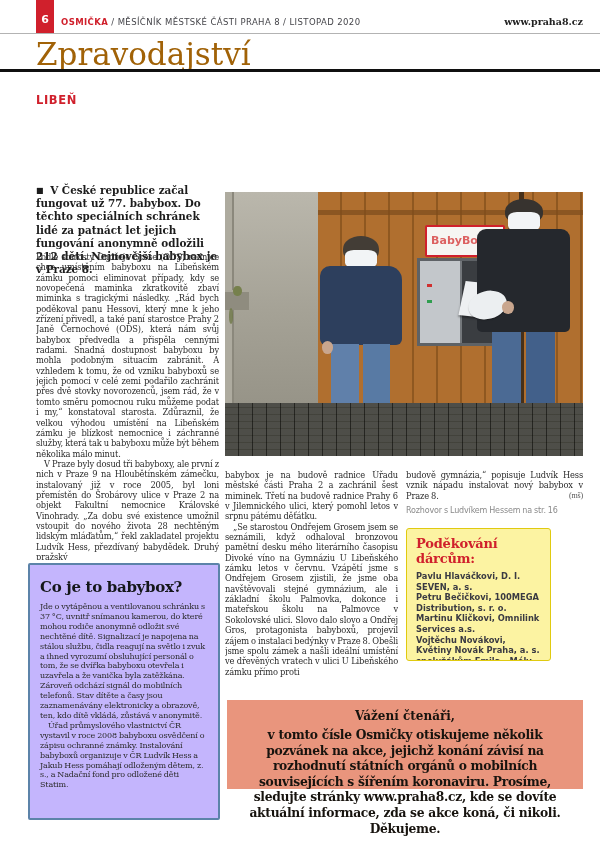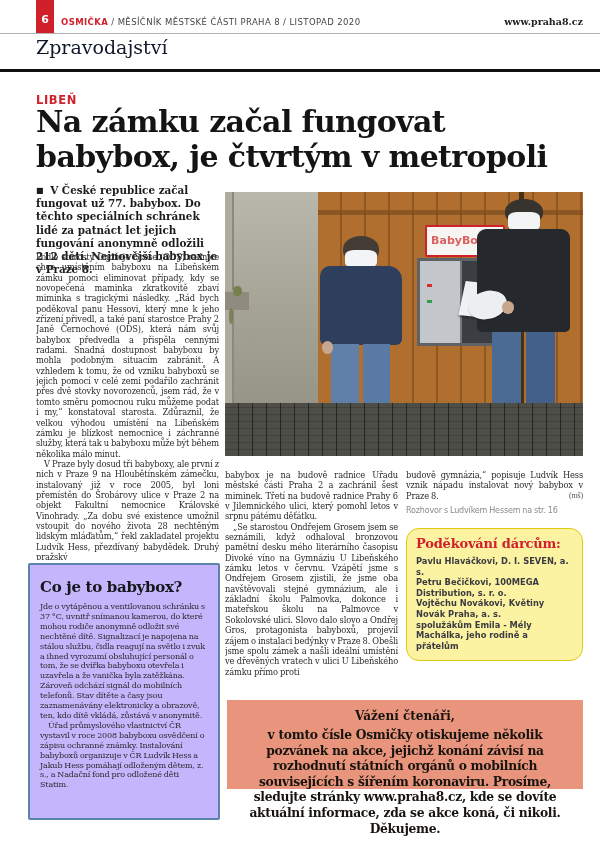--- a/index.html
+++ b/index.html
@@ -9,21 +9,21 @@
   
   .pagenum-box{position:absolute;left:36px;top:0;width:18px;height:33px;background:#d0202c;
                display:flex;align-items:flex-end;justify-content:center;}
   .pagenum-box span{color:#fff;font-size:11px;font-weight:bold;padding-bottom:7px;}
   .masthead{position:absolute;left:61px;top:17px;font-size:8.5px;letter-spacing:.4px;color:#45454a;white-space:nowrap;}
   .masthead .brand{color:#d0202c;font-weight:bold;}
   .website{position:absolute;right:17px;top:16px;font-size:9.5px;font-weight:bold;color:#222;
            font-family:"DejaVu Serif",serif;}
   .rule-thin{position:absolute;left:0;top:33px;width:600px;height:1px;background:#b3b3b3;}
   .section-title{position:absolute;left:36px;top:36px;font-family:"DejaVu Serif",serif;
-                 font-size:19px;color:#0f172a;}
+                 font-size:31px;color:#a16207;}
   .rule-thick{position:absolute;left:0;top:69px;width:600px;height:3px;background:#101010;}
 
   
   .kicker{position:absolute;left:36px;top:93px;color:#d0202c;font-weight:bold;font-size:11.5px;letter-spacing:.6px;}
   .headline{position:absolute;left:36px;top:104px;width:560px;font-family:"DejaVu Serif",serif;
             font-weight:bold;font-size:30px;line-height:35px;color:#141414;letter-spacing:-.6px;}
   .lead{position:absolute;left:36px;top:184px;width:186px;font-family:"DejaVu Serif",serif;
         font-weight:bold;font-size:10.4px;line-height:13.2px;color:#1c1c1c;}
   .lead .sq{font-size:8px;vertical-align:1px;margin-right:3px;}
 
@@ -81,22 +81,22 @@
   .caption .credit{color:#9a9a9a;white-space:nowrap;margin-left:8px;}
 
   
   .infobox{position:absolute;left:28px;top:563px;width:192px;height:257px;box-sizing:border-box;
            background:#c4b5fd;border:2px solid #5c83a9;border-radius:2px;padding:11px 10px;overflow:hidden;}
   .infobox h2{margin:2px 0 6px 0;font-family:"DejaVu Serif",serif;font-size:15px;color:#15171a;letter-spacing:-.3px;}
   .infobox .bodytext{font-size:8px;line-height:9.9px;text-align:left;}
   .infobox .bodytext p + p{margin-top:0;}
 
   
-  .donors{position:absolute;left:406px;top:528px;width:177px;height:133px;box-sizing:border-box;
-          background:#fcf3a2;border:1.5px solid #e0ca10;border-radius:13px;padding:7px 9px;overflow:hidden;}
+  .donors{position:absolute;left:406px;top:528px;width:145px;height:133px;box-sizing:border-box;
+          background:#fcf3a2;border:1.5px solid #e0ca10;border-radius:3px;padding:7px 9px;overflow:hidden;}
   .donors h2{margin:0 0 5px 0;font-family:"DejaVu Serif",serif;font-size:13px;color:#d0202c;letter-spacing:-.2px;}
   .donors .line{font-size:8.3px;line-height:10.6px;font-weight:bold;color:#3a3a42;}
 
   
   .notice{position:absolute;left:227px;top:700px;width:356px;height:89px;box-sizing:border-box;
           background:#e9957d;padding:9px 12px;text-align:center;font-family:"DejaVu Serif",serif;color:#17130e;}
   .notice h2{margin:0 0 4px 0;font-size:12px;font-weight:bold;}
   .notice .nbody{font-size:12.3px;line-height:15.6px;font-weight:bold;letter-spacing:-.3px;}
 </style>
 </head>
@@ -109,24 +109,20 @@
   </div>
   <div class="masthead">
     <span class="brand">OSMIČKA</span><span> / MĚSÍČNÍK MĚSTSKÉ ČÁSTI PRAHA 8 / LISTOPAD 2020</span>
   </div>
   <div class="website">www.praha8.cz</div>
   <div class="rule-thin"></div>
   <div class="section-title">Zpravodajství</div>
   <div class="rule-thick"></div>
 
   <div class="kicker">LIBEŇ</div>
-  <div class="headline">
-    <span>Na zámku začal fungovat</span><br>
-    <span>babybox, je čtvrtým v metropoli</span>
-  </div>
 
   <div class="lead">
     <span class="sq">■</span>
     <span>V České republice začal fungovat už 77. babybox. Do těchto speciálních schránek lidé za patnáct let jejich fungování anonymně odložili 212 dětí. Nejnovější babybox je v Praze 8.</span>
   </div>
 
   <div class="photo">
     <div class="ph-door"></div>
     <div class="ph-rail"></div>
     <div class="ph-door-gap"></div>
@@ -194,20 +190,21 @@
     <div class="bodytext">
       <p>Jde o vytápěnou a ventilovanou schránku s 37 °C, uvnitř snímanou kamerou, do které mohou rodiče anonymně odložit své nechtěné dítě. Signalizací je napojena na stálou službu, čidla reagují na světlo i zvuk a ihned vyrozumí obsluhující personál o tom, že se dvířka babyboxu otevřela i uzavřela a že vanička byla zatěžkána. Zároveň odchází signál do mobilních telefonů. Stav dítěte a časy jsou zaznamenávány elektronicky a obrazově, ten, kdo dítě vkládá, zůstává v anonymitě.</p>
       <p>Úřad průmyslového vlastnictví ČR vystavil v roce 2008 babyboxu osvědčení o zápisu ochranné známky. Instalování babyboxů organizuje v ČR Ludvík Hess a Jakub Hess pomáhají odloženým dětem, z. s., a Nadační fond pro odložené děti Statim.</p>
     </div>
   </div>
 
   <div class="donors">
     <h2>Poděkování dárcům:</h2>
     <div class="line">Pavlu Hlaváčkovi, D. I. SEVEN, a. s.</div>
     <div class="line">Petru Bečičkovi, 100MEGA Distribution, s. r. o.</div>
+    <div class="line">Martinu Kličkovi, Omnilink Services a.s.</div>
     <div class="line">Vojtěchu Novákovi, Květiny Novák Praha, a. s.</div>
     <div class="line">spolužákům Emila - Mély Machálka, jeho rodině a přátelům</div>
 
   </div>
 
   <div class="notice">
     <h2>Vážení čtenáři,</h2>
     <div class="nbody">v tomto čísle Osmičky otiskujeme několik pozvánek na akce, jejichž konání závisí na rozhodnutí státních orgánů o mobilních souvisejících s šířením koronaviru. Prosíme, sledujte stránky www.praha8.cz, kde se dovíte aktuální informace, zda se akce koná, či nikoli. Děkujeme.</div>
   </div>
 

